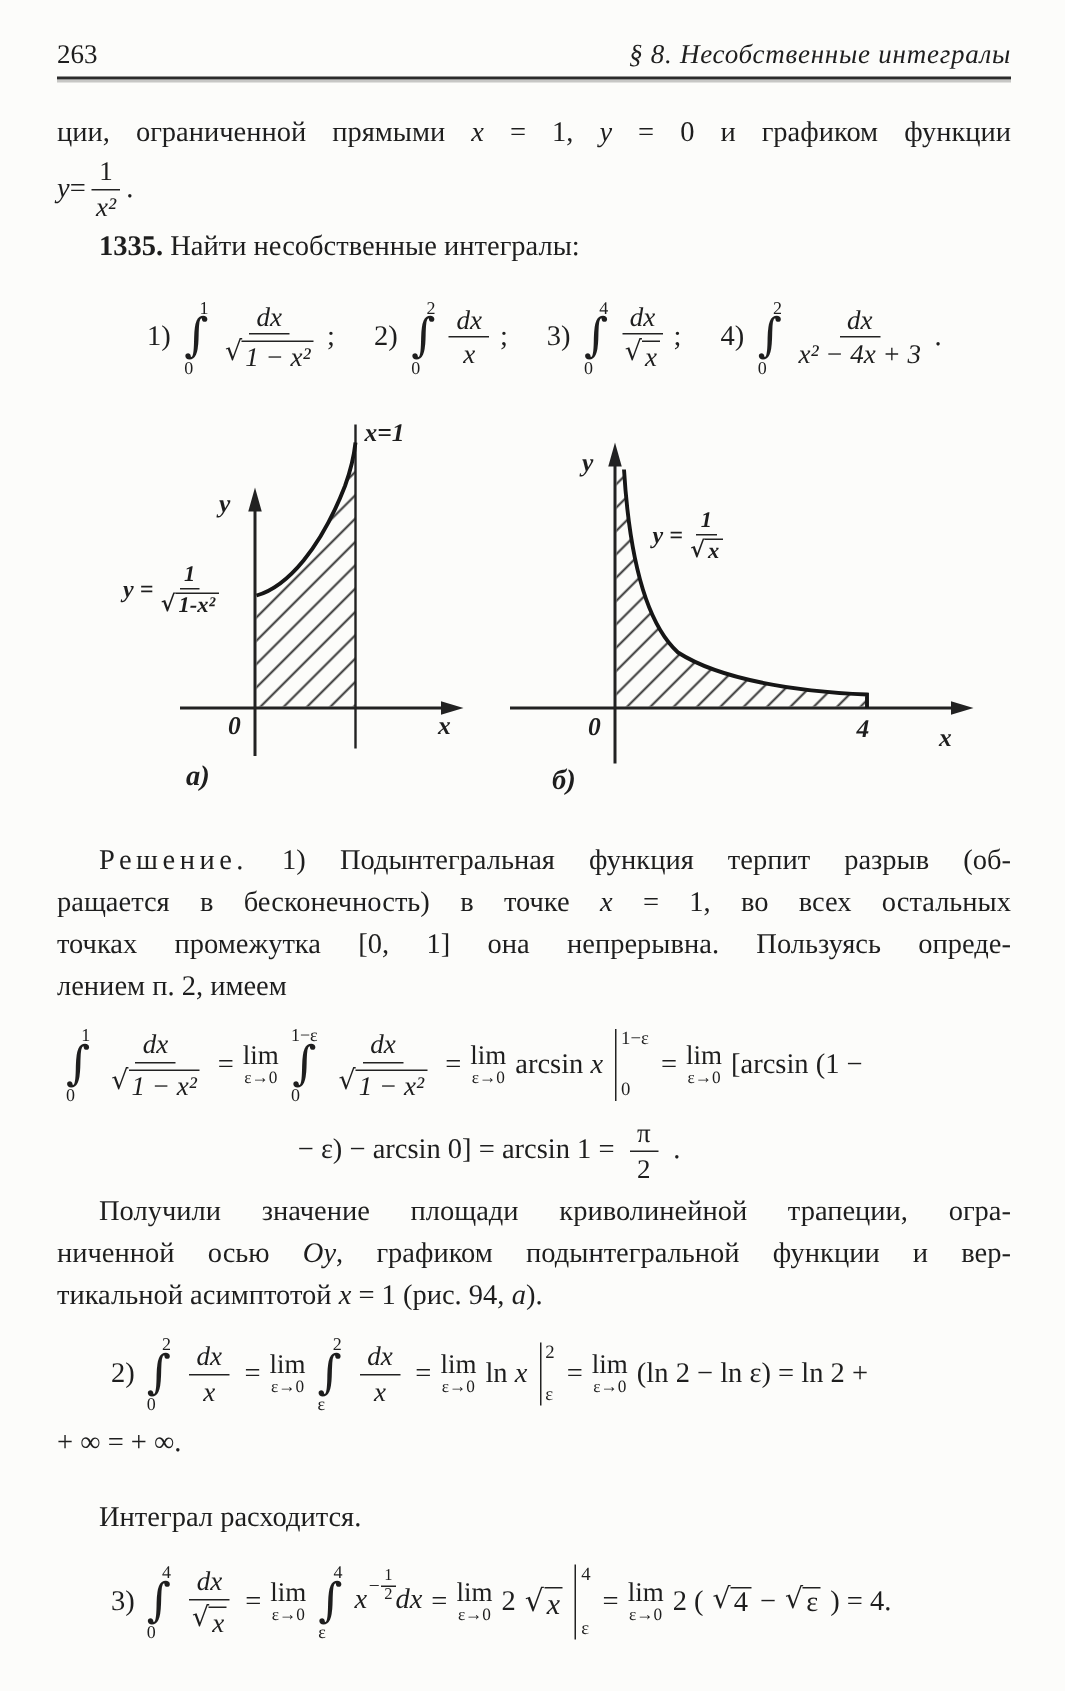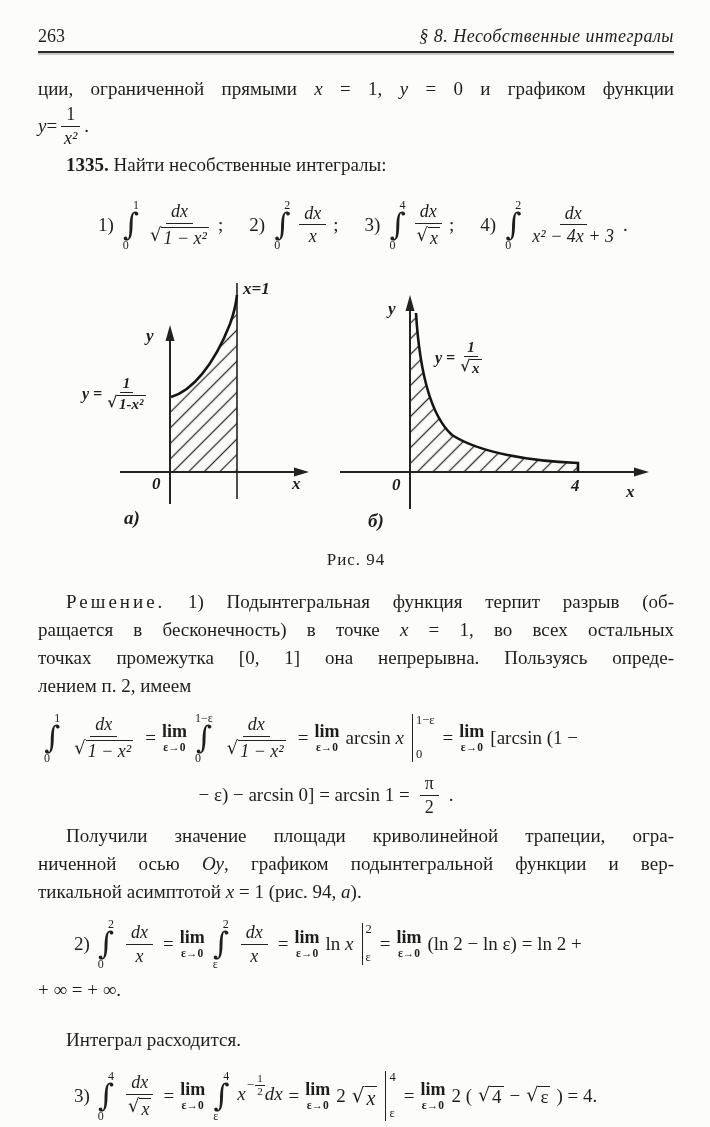--- a/index.html
+++ b/index.html
@@ -37,21 +37,21 @@
   .frac .den { padding: 1px 2px 0 2px; }
 
   
   .int { display: inline-flex; flex-direction: column; align-items: center; margin: 0 2px; }
   .is { font-family: "DejaVu Serif", serif; font-size: 31px; line-height: 0.78; }
   .iu, .il { font-size: 12px; line-height: 1; }
   .iu { margin-bottom: 1px; align-self: flex-end; }
   .il { margin-top: 2px; align-self: flex-start; }
 
   
-  .lim { display: inline-flex; flex-direction: column; align-items: center; line-height: 1; font-weight: bold; }
+  .lim { display: inline-flex; flex-direction: column; align-items: center; line-height: 1; }
   .limt { font-size: 18px; }
   .lims { font-size: 11.5px; margin-top: 2px; }
 
   
   .evalbar { display: inline-flex; flex-direction: column; justify-content: space-between;
              border-left: 1.7px solid #222; height: 48px; padding-left: 3px;
              font-size: 12.5px; margin: 0 2px; }
   .ebu { align-self: flex-start; }
   .ebl { align-self: flex-start; }
 
@@ -241,21 +241,20 @@
             <span class="num">1</span>
             <span class="den"><span class="sqrt">
                 <span class="rad">√</span>
                 <span class="bar">x</span>
               </span></span>
           </span>
       </span>
       <span class="glabel" style="left:28px; top:233px; font-size:19px;">б)</span>
     </div>
   </div>
-  <div class="caption">Рис. 94</div>
 
   <div class="para" style="margin-top:18px;">
     <div class="pline just indent"><span class="spaced">Решение.</span><span> 1) Подынтегральная функция терпит разрыв (об-</span></div>
     <div class="pline just"><span>ращается в бесконечность) в точке </span><span class="mi">x</span><span> = 1, во всех остальных</span></div>
     <div class="pline just"><span>точках промежутка [0, 1] она непрерывна. Пользуясь опреде-</span></div>
     <div class="pline"><span>лением п. 2, имеем</span></div>
   </div>
 
   <div>
     <div class="frow f1row">

